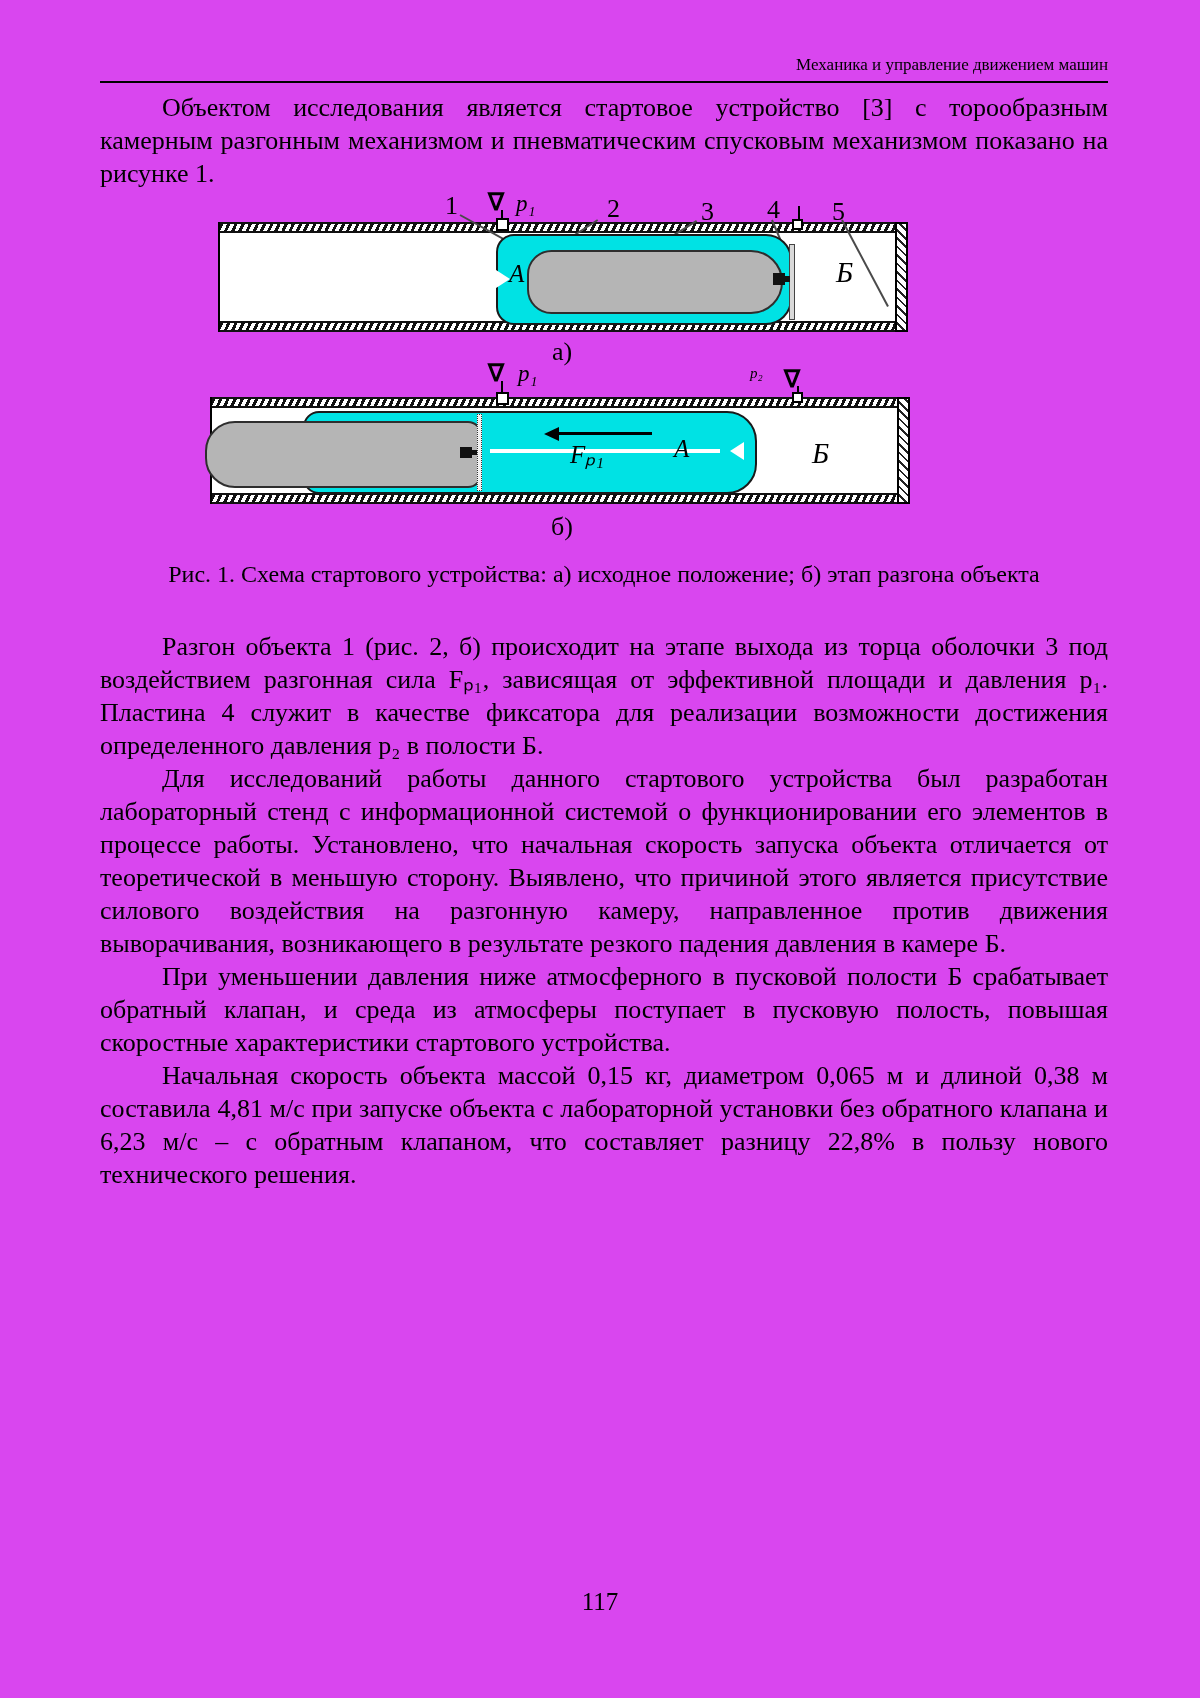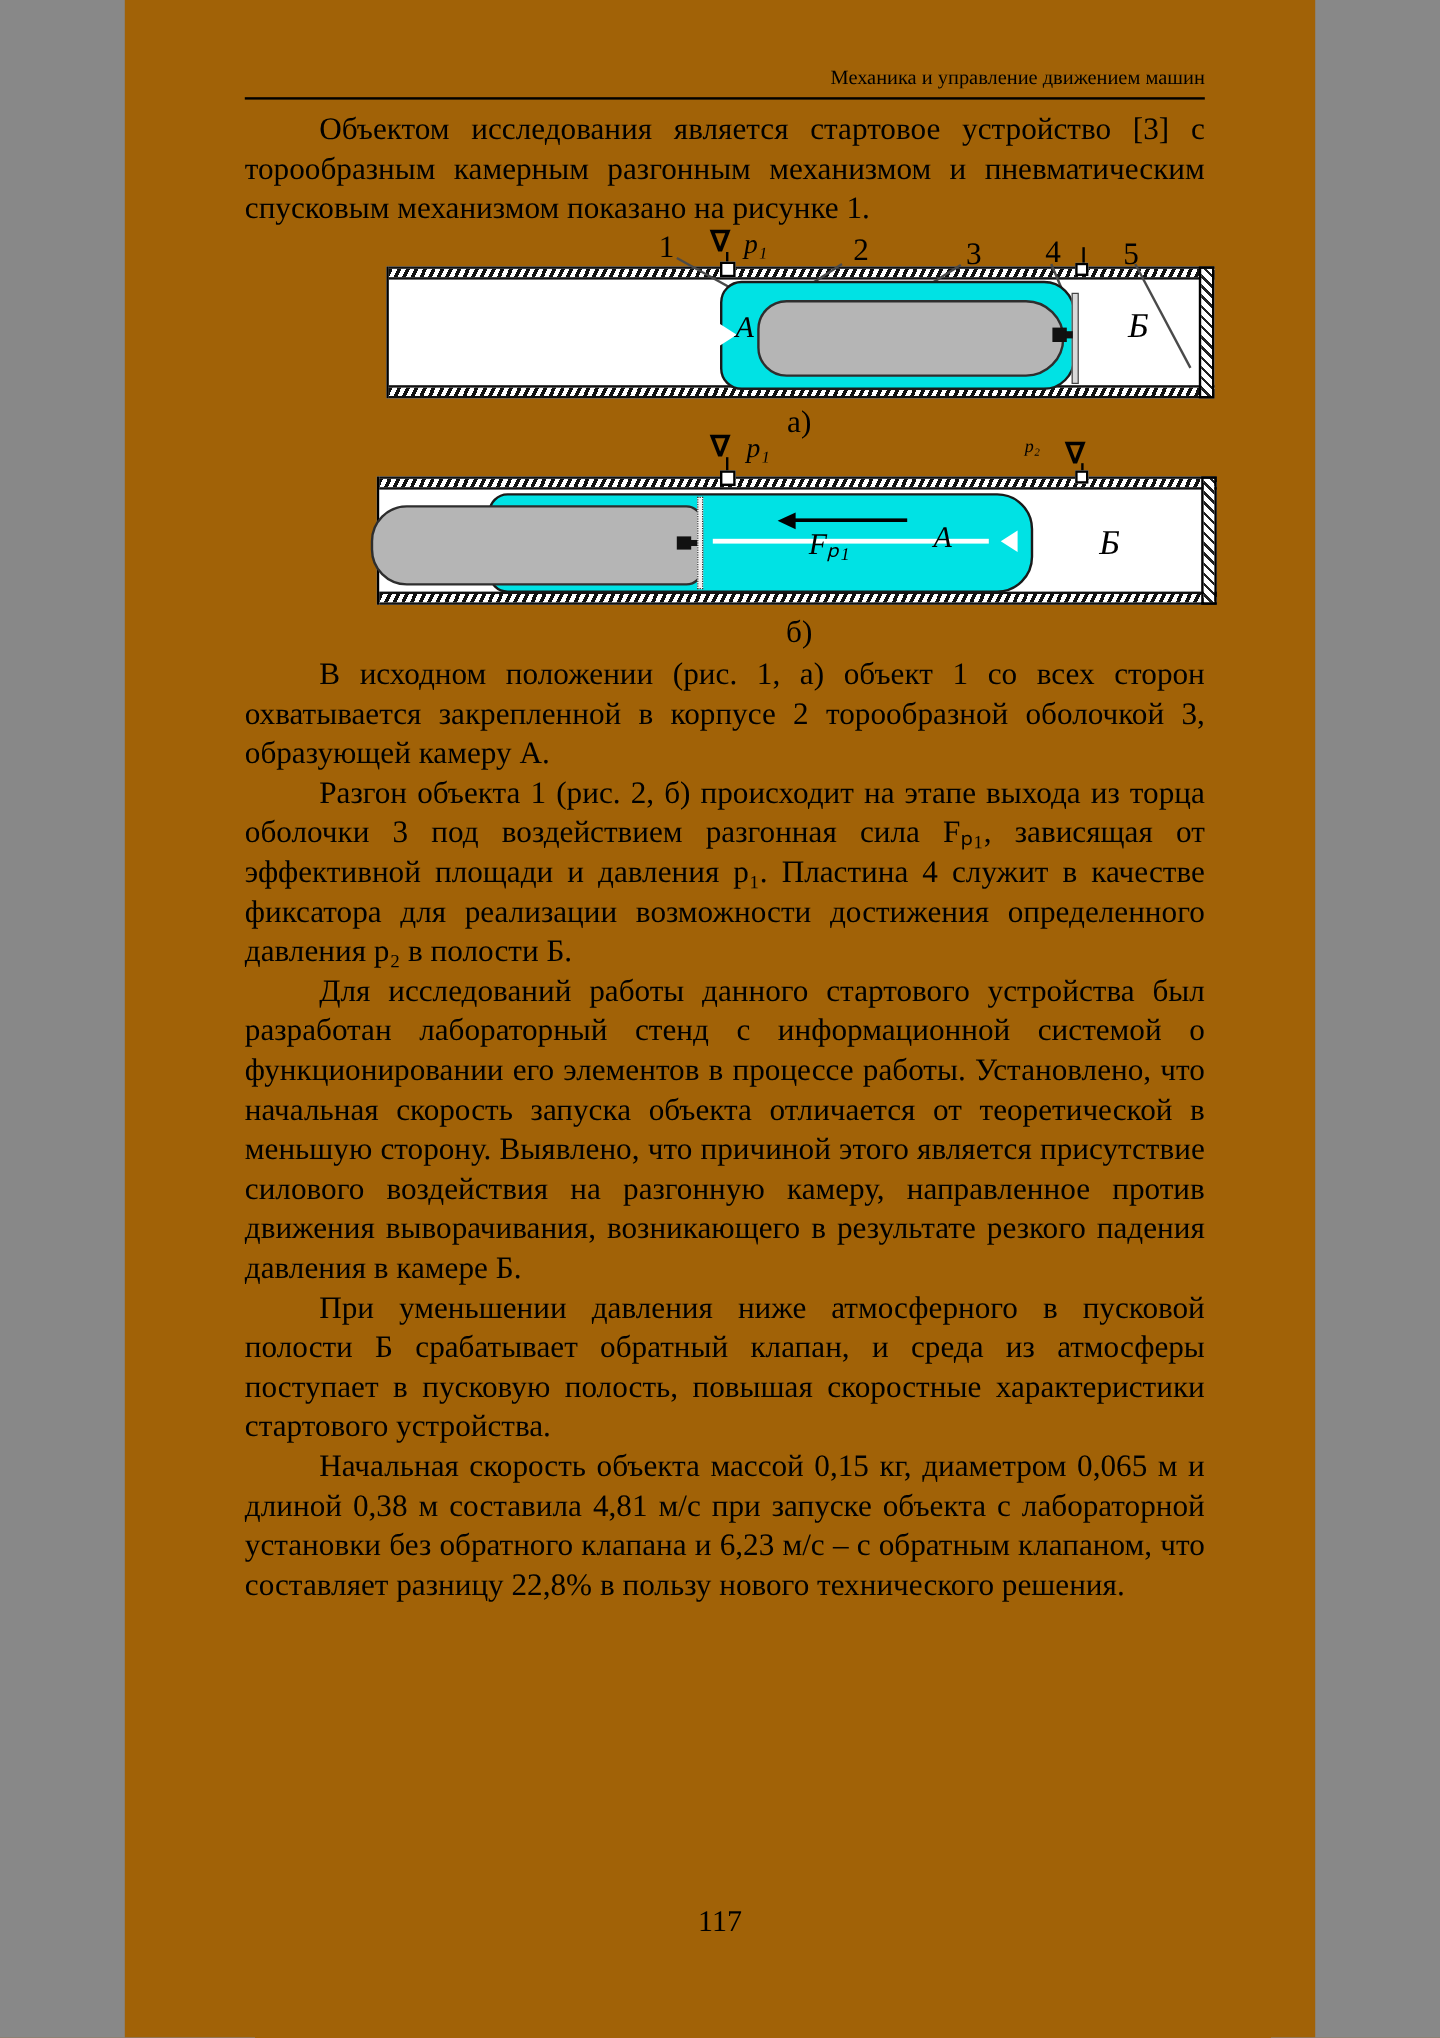--- a/index.html
+++ b/index.html
@@ -1,20 +1,20 @@
 <!DOCTYPE html>
 <html lang="ru"><head>
 <meta charset="utf-8">
 <style>
   html,body{margin:0;padding:0;background:#888;}
   .page{
     position:relative;
-    width:992px;height:1698px;
+    width:1200px;height:1698px;
     margin:0 auto;
-    background:#a16207;
+    background:#d946ef;
     box-sizing:border-box;
     padding:55px 92px 1px 100px;
     font-family:"Liberation Serif", serif;
     color:#000;
     overflow:hidden;
   }
   
   .running-header{
     text-align:right;
     font-size:17px;
@@ -206,23 +206,23 @@
         <div class="figlab" style="left:418px;top:172px;font-size:23px;">p₁</div>
 
         <div class="figlab" style="left:650px;top:176px;font-size:15px;">p₂</div>
         <div class="funnel" style="left:684px;top:177px;">∇</div>
         <div class="stem" style="left:697px;top:196px;height:10px;"></div>
         <div class="port" style="left:692px;top:202px;width:11px;height:11px;"></div>
 
         <div class="sub-label" style="left:337px;top:322px;">б)</div>
 
       </div>
+      <figcaption>Рис. 1. Схема стартового устройства: а) исходное положение; б) этап разгона объекта</figcaption>
     </figure>
 
-    <p>В исходном положении (рис. 1, а) объект 1 со всех сторон охватывается закрепленной в корпусе 2 торообразной оболочкой 3, образующей камеру А.</p>
     <p>Разгон объекта 1 (рис. 2, б) происходит на этапе выхода из торца оболочки 3 под воздействием разгонная сила Fₚ₁, зависящая от эффективной площади и давления p₁. Пластина 4 служит в качестве фиксатора для реализации возможности достижения определенного давления p₂ в полости Б.</p>
     <p>Для исследований работы данного стартового устройства был разработан лабораторный стенд с информационной системой о функционировании его элементов в процессе работы. Установлено, что начальная скорость запуска объекта отличается от теоретической в меньшую сторону. Выявлено, что причиной этого является присутствие силового воздействия на разгонную камеру, направленное против движения выворачивания, возникающего в результате резкого падения давления в камере Б.</p>
     <p>При уменьшении давления ниже атмосферного в пусковой полости Б срабатывает обратный клапан, и среда из атмосферы поступает в пусковую полость, повышая скоростные характеристики стартового устройства.</p>
     <p>Начальная скорость объекта массой 0,15 кг, диаметром 0,065 м и длиной 0,38 м составила 4,81 м/с при запуске объекта с лабораторной установки без обратного клапана и 6,23 м/с – с обратным клапаном, что составляет разницу 22,8% в пользу нового технического решения.</p>
   </div>
 
   <div class="page-number">117</div>
 
 </div>
 

